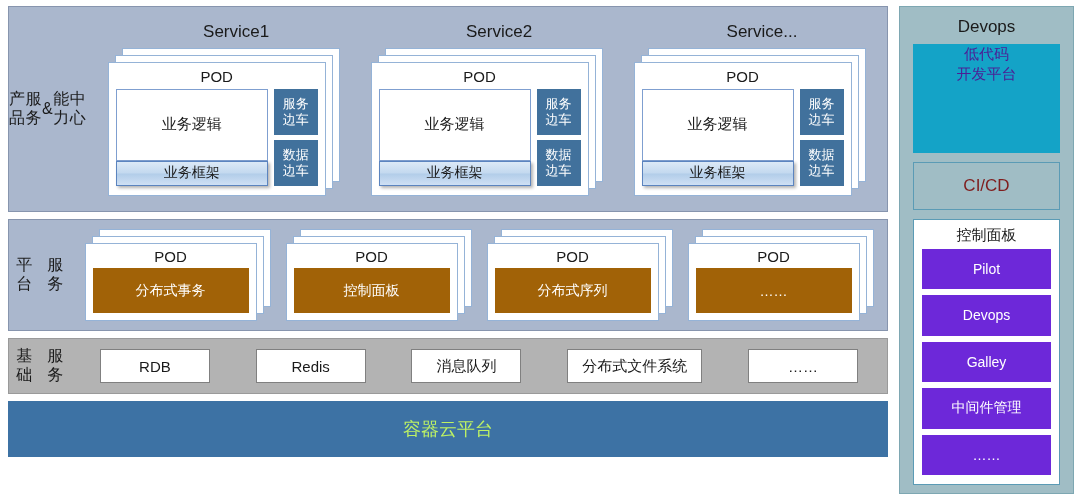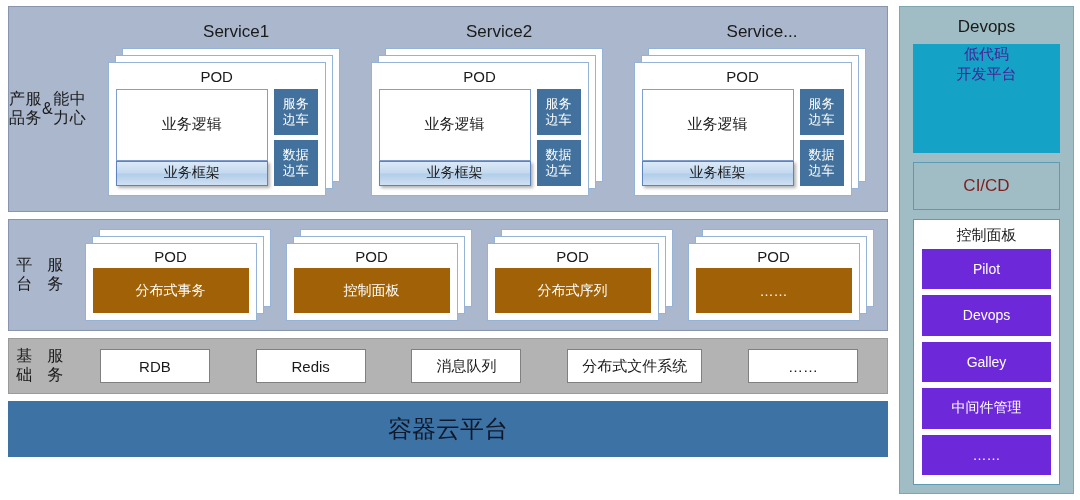--- a/index.html
+++ b/index.html
@@ -237,22 +237,22 @@
   }
 
   
   #row-cloud {
     height: 56px;
     background: #3d72a4;
     border: 1px solid #3d72a4;
     display: flex;
     align-items: center;
     justify-content: center;
-    color: #0f172a;
-    font-size: 24px;
+    color: #bef264;
+    font-size: 18px;
     box-sizing: border-box;
   }
 
   
   #devops-panel {
     position: absolute;
     left: 899px;
     top: 6px;
     width: 175px;
     height: 488px;

